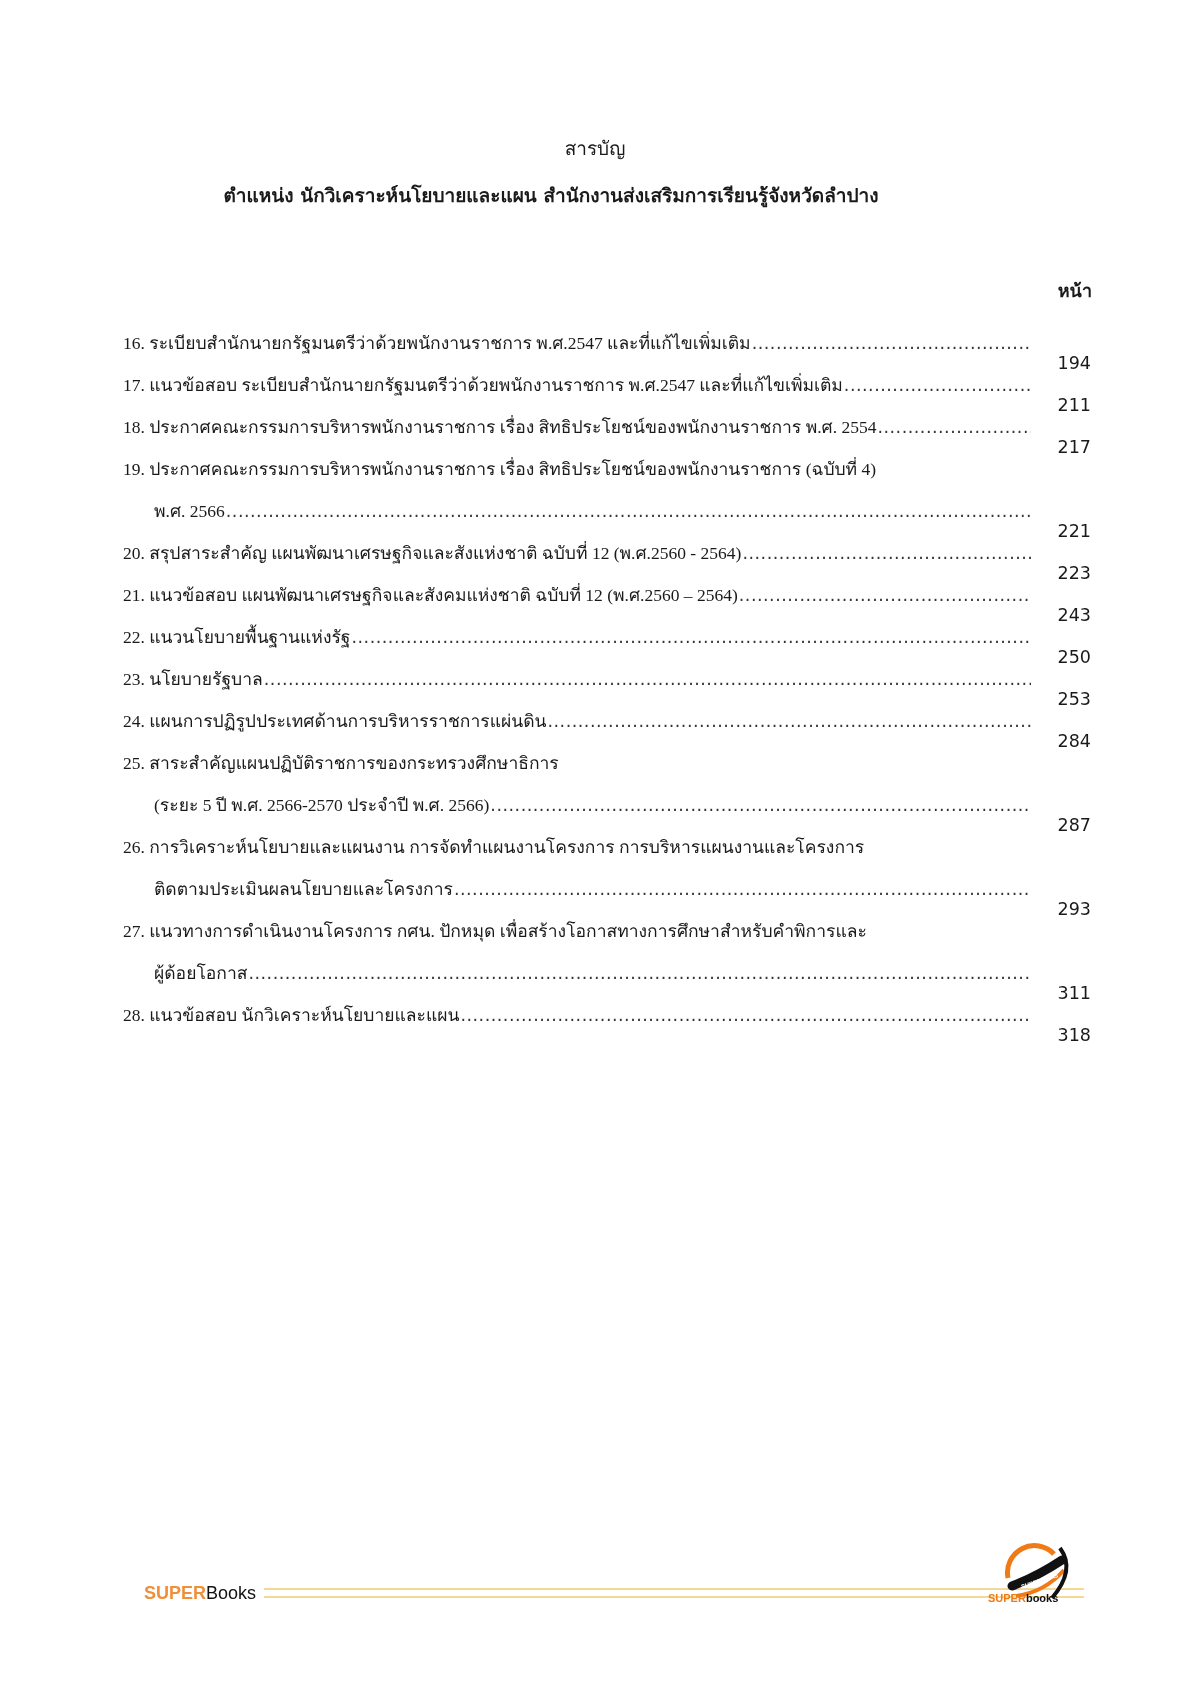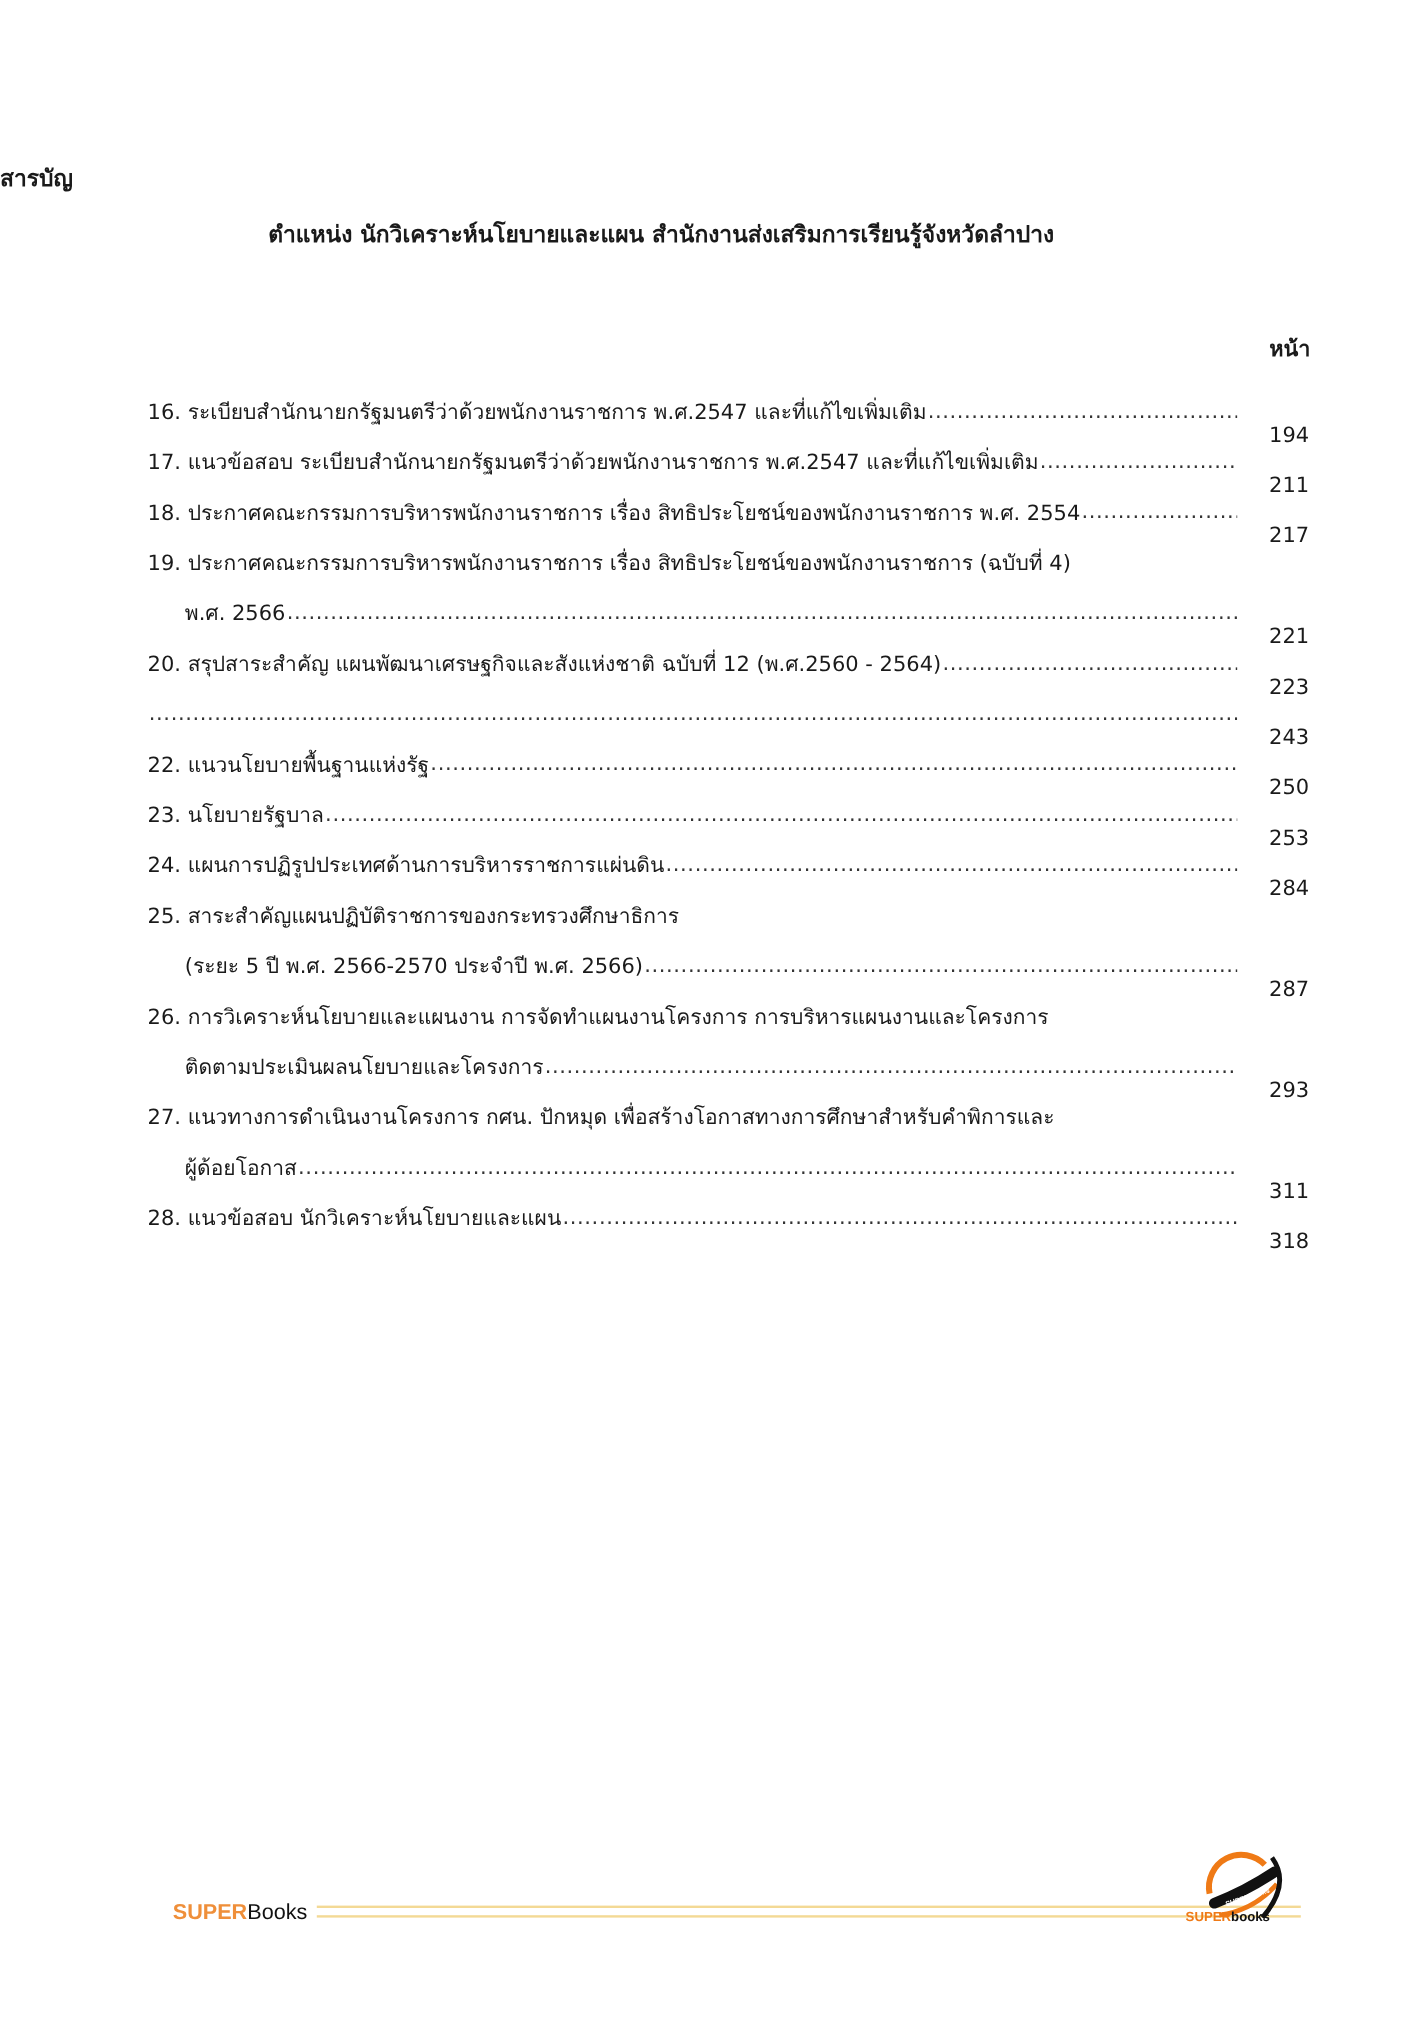--- a/index.html
+++ b/index.html
@@ -1,26 +1,26 @@
 <!DOCTYPE html>
 <html><head>
   <meta charset="utf-8">
   <style>
     html, body { margin: 0; padding: 0; background: #ffffff; }
     body { width: 1190px; height: 1683px; position: relative; overflow: hidden;
       font-family: "DejaVu Sans", "Liberation Sans", sans-serif; color: #1a1a1a; }
-    .title { position: absolute; top: 133px; left: 0; width: 1190px; text-align: left;
-      font-size: 19px; font-weight: bold; }
+    .title { position: absolute; top: 133px; left: 0; width: 1190px; text-align: center;
+      font-size: 19px; font-weight: normal; }
     .subtitle { position: absolute; top: 180px; left: 0; width: 1102px; text-align: center;
       font-size: 19px; font-weight: bold; }
     .page-head { position: absolute; top: 276px; left: 1040px; width: 52px; text-align: right;
       font-size: 18px; font-weight: bold; }
     .toc { position: absolute; top: 322px; left: 123px; width: 968px; }
     .line { height: 42px; display: flex; align-items: center; font-size: 17.5px; white-space: nowrap; }
-    .line .text { flex: 0 0 auto; }
+    .line .text { flex: 0 0 auto; font-family: Liberation Serif, serif; }
     .line .dots { flex: 1 1 auto; overflow: hidden; color: #333; letter-spacing: 0.5px; margin-left: 1px; }
     .line .dots::after { content: "......................................................................................................................................................................................................................................................................"; }
     .line .num { flex: 0 0 60px; text-align: right; margin-top: 40px; }
     .line.indent .text { padding-left: 31px; }
     .line.nodots .dots::after { content: ""; }
     .footer { position: absolute; top: 1579px; left: 144px; width: 940px; height: 28px;
       display: flex; align-items: center; }
     .brand { font-family: "Liberation Sans", sans-serif; font-size: 18px; white-space: nowrap; }
     .brand .super { color: #ef8f3a; font-weight: bold; }
     .brand .books { color: #111; }
@@ -65,20 +65,21 @@
     <span class="text">พ.ศ. 2566</span>
     <span class="dots"></span>
     <span class="num">221</span>
   </div>
   <div class="line">
     <span class="text">20. สรุปสาระสำคัญ แผนพัฒนาเศรษฐกิจและสังแห่งชาติ ฉบับที่ 12 (พ.ศ.2560 - 2564)</span>
     <span class="dots"></span>
     <span class="num">223</span>
   </div>
   <div class="line">
+    <span class="text">21. แนวข้อสอบ แผนพัฒนาเศรษฐกิจและสังคมแห่งชาติ ฉบับที่ 12 (พ.ศ.2560 – 2564)</span>
     <span class="dots"></span>
     <span class="num">243</span>
   </div>
   <div class="line">
     <span class="text">22. แนวนโยบายพื้นฐานแห่งรัฐ</span>
     <span class="dots"></span>
     <span class="num">250</span>
   </div>
   <div class="line">
     <span class="text">23. นโยบายรัฐบาล</span>

